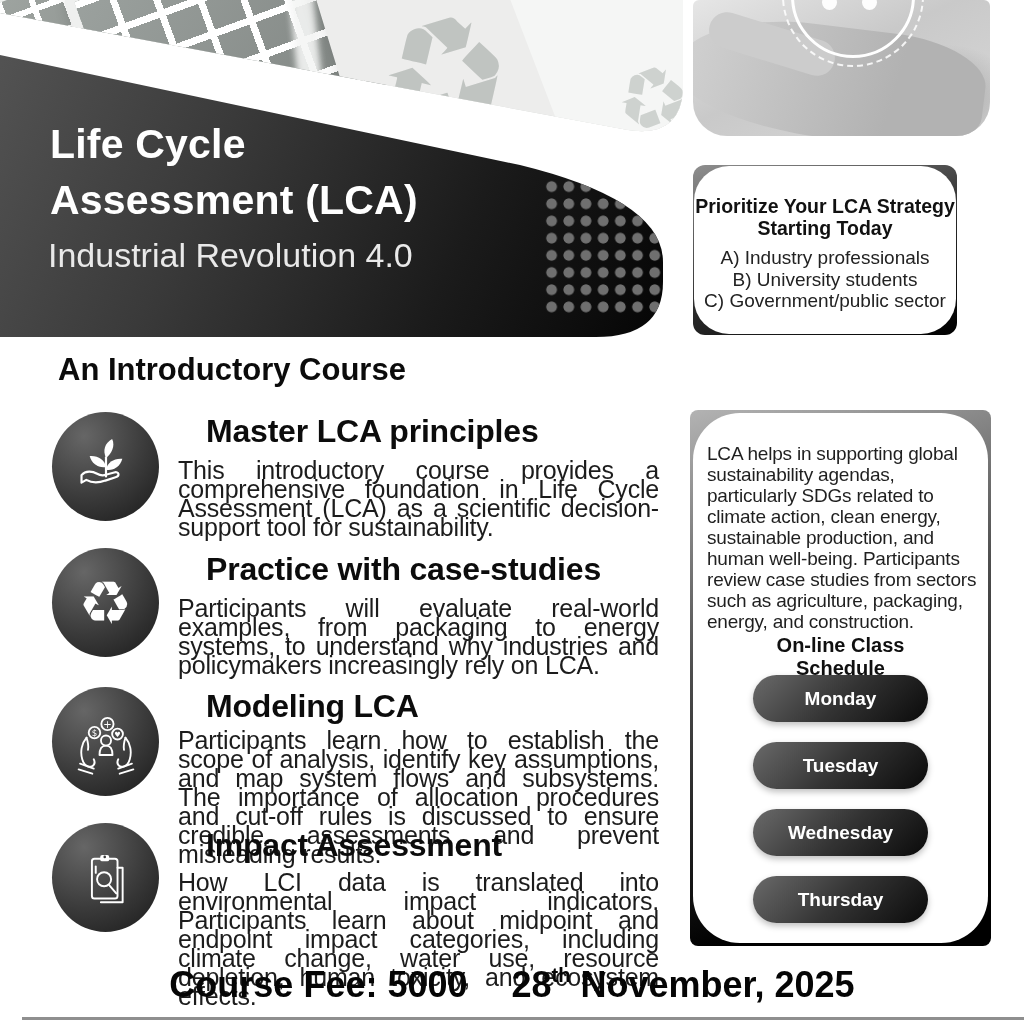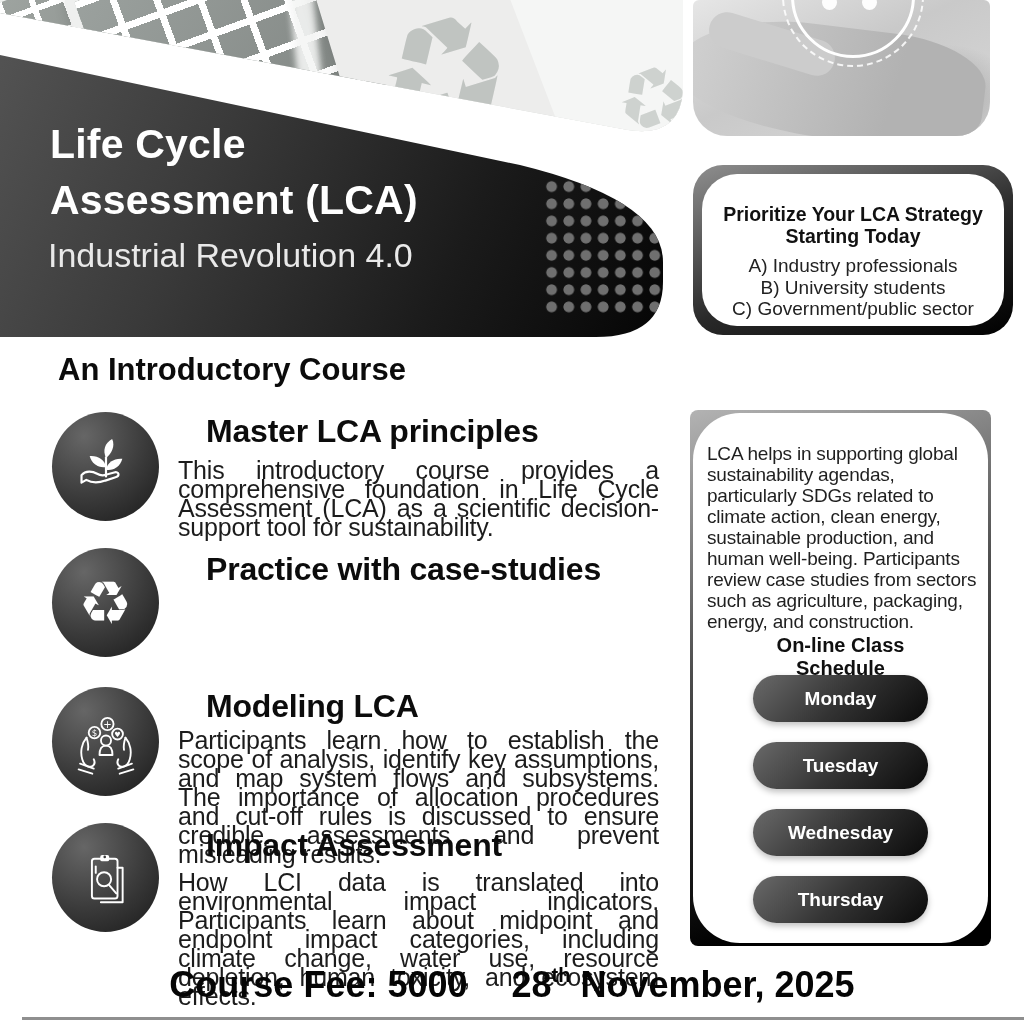--- a/index.html
+++ b/index.html
@@ -54,22 +54,22 @@
   .ring .spot{position:absolute;width:15px;height:15px;border-radius:50%;background:#fff;opacity:.95;}
   .hand{position:absolute;left:-18px;top:26px;width:310px;height:112px;transform:rotate(7deg);
     background:linear-gradient(100deg,#d2d2d2,#b2b2b2 70%);
     border-radius:58% 42% 42% 68% / 72% 52% 46% 62%;}
   .thumb{position:absolute;left:14px;top:26px;width:130px;height:36px;background:#cccccc;
     border-radius:20px;transform:rotate(17deg);}
   .wristshade{position:absolute;right:-30px;top:44px;width:150px;height:110px;
     background:radial-gradient(ellipse at center,#a2a2a2 0%,rgba(162,162,162,0) 70%);}
 
   
-  .aud-wrap{position:absolute;left:693px;top:165px;width:320px;height:170px;border-radius:30px;
-    padding:9px;box-sizing:border-box;background:linear-gradient(160deg,#8f8f8f,#2a2a2a 55%,#000);}
+  .aud-wrap{position:absolute;left:693px;top:165px;width:264px;height:170px;border-radius:12px;
+    padding:1px;box-sizing:border-box;background:linear-gradient(160deg,#8f8f8f,#2a2a2a 55%,#000);}
   .aud-inner{width:100%;height:100%;background:#fff;border-radius:35px;text-align:center;
     box-sizing:border-box;padding-top:29px;}
   .aud-title{font-size:19.5px;font-weight:bold;line-height:22px;color:#111;}
   .aud-options{margin-top:8px;font-size:19px;line-height:21.5px;color:#222;}
 
   
   .intro-heading{position:absolute;left:58px;top:352px;font-size:31px;font-weight:bold;color:#0b0b0b;}
 
   
   .feat-icon{position:absolute;left:52px;width:107px;height:109px;border-radius:50%;
@@ -170,20 +170,21 @@
       <path d="M14 62 C20 55 30 56 37 60 C42 63 46 63 51 61 L62 58 C69 56 71 63 64 65 L49 70 C38 74 28 73 21 69 L14 73 Z"></path>
     </svg>
   </div>
   <div class="feat-title" style="top:413px;">Master LCA principles</div>
   <div class="feat-desc" style="top:461px;">This introductory course provides a comprehensive foundation in Life Cycle Assessment (LCA) as a scientific decision-support tool for sustainability.</div>
 
   <div class="feat-icon" style="top:548px;">
     <span class="glyph">♻</span>
   </div>
   <div class="feat-title" style="top:551px;">Practice with case-studies</div>
+  <div class="feat-desc" style="top:599px;">Participants will evaluate real-world examples, from packaging to energy systems, to understand why industries and policymakers increasingly rely on LCA.</div>
 
   <div class="feat-icon" style="top:687px;">
     <svg width="72" height="72" viewBox="0 0 100 100" fill="none" stroke="#fff" stroke-width="2.6" stroke-linecap="round" stroke-linejoin="round">
       <circle cx="50" cy="48" r="7"></circle>
       <path d="M41 68 C41 58 45 55 50 55 C55 55 59 58 59 68 Z"></path>
       <circle cx="34" cy="37" r="8"></circle>
       <text x="34" y="41.5" text-anchor="middle" font-size="12" fill="#fff" stroke="none" font-family="DejaVu Sans">$</text>
       <circle cx="52" cy="25" r="8.5"></circle>
       <text x="52" y="30" text-anchor="middle" font-size="14" fill="#fff" stroke="none" font-family="DejaVu Sans">+</text>
       <circle cx="66" cy="39" r="7.5"></circle>

